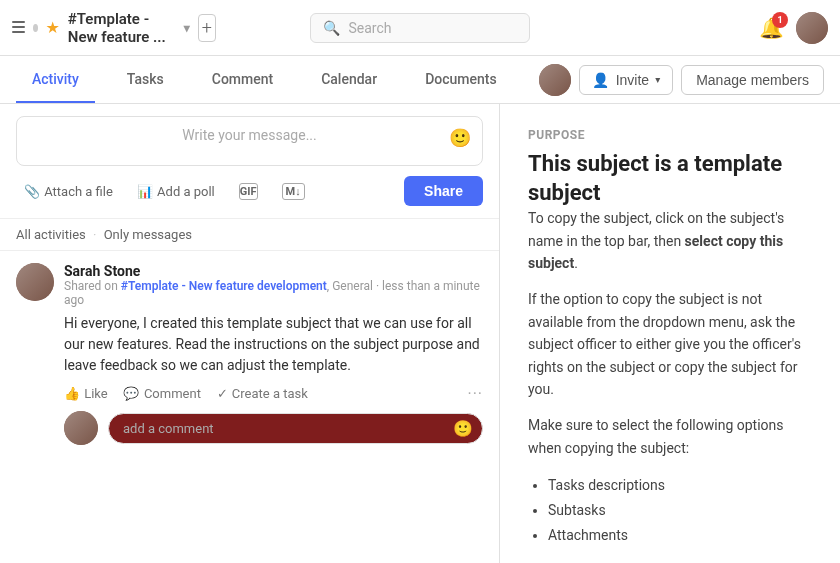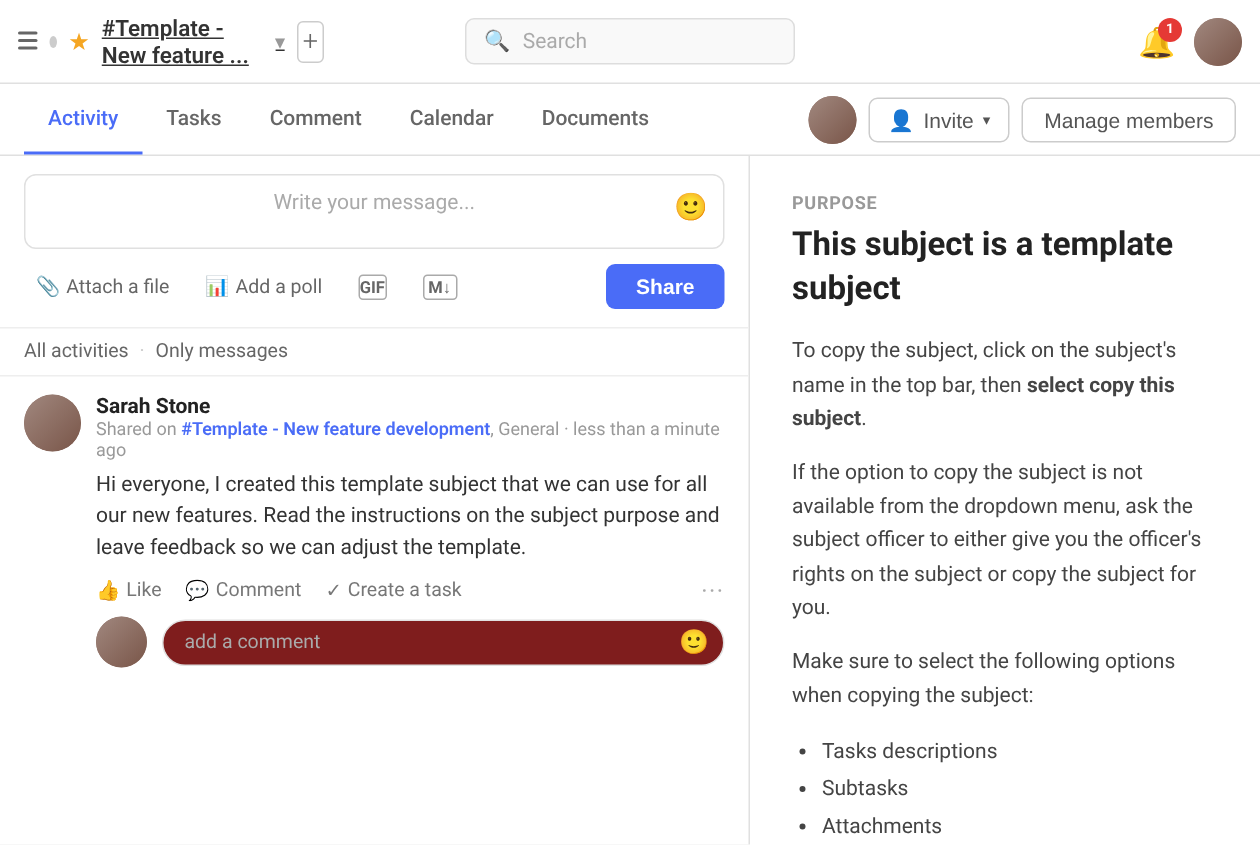--- a/index.html
+++ b/index.html
@@ -14,21 +14,21 @@
     .topbar-left { display: flex; align-items: center; gap: 8px; flex: 1; }
     .topbar-center { flex: 2; display: flex; justify-content: center; }
     .topbar-right { display: flex; align-items: center; gap: 12px; flex: 1; justify-content: flex-end; }
 
     .hamburger-icon { width: 20px; height: 14px; display: flex; flex-direction: column; gap: 3px; cursor: pointer; }
     .hamburger-icon span { display: block; height: 2px; background: #666; border-radius: 1px; }
 
     .dot-icon { width: 8px; height: 8px; background: #ccc; border-radius: 50%; }
 
     .breadcrumb-title {
-      font-size: 15px; font-weight: 600; color: #333; display: flex; align-items: center; gap: 6px; text-decoration: underline;
+      font-size: 15px; font-weight: 600; color: #333; display: flex; align-items: center; gap: 6px;
     }
     .star-icon { color: #f5a623; font-size: 16px; }
     .chevron-icon { color: #999; font-size: 12px; }
 
     .plus-btn {
       width: 28px; height: 28px; border: 1.5px solid #ccc; border-radius: 4px;
       display: flex; align-items: center; justify-content: center; cursor: pointer; color: #666;
       background: #fff;
     }
 
@@ -52,21 +52,21 @@
       display: flex; align-items: center; justify-content: center; overflow: hidden;
       cursor: pointer;
     }
 
     
     .subnav {
       display: flex; align-items: center; background: #fff;
       border-bottom: 1px solid #e0e0e0; padding: 0 16px;
       height: 48px;
     }
-    .subnav-tabs { display: flex; gap: 0; flex: 1; height: 100%; }
+    .subnav-tabs { display: flex; gap: 16px; flex: 1; height: 100%; }
     .subnav-tab {
       padding: 0 16px; display: flex; align-items: center; height: 100%;
       color: #666; font-size: 14px; cursor: pointer; border-bottom: 2px solid transparent;
       font-weight: 500; white-space: nowrap;
     }
     .subnav-tab.active { color: #4a6cf7; border-bottom: 2px solid #4a6cf7; }
 
     .subnav-right { display: flex; align-items: center; gap: 8px; }
     .member-avatar {
       width: 32px; height: 32px; border-radius: 50%; background: #8d6e63; cursor: pointer;
@@ -156,21 +156,21 @@
     }
     .comment-input-wrapper { flex: 1; position: relative; }
     .comment-placeholder { color: #aaa; }
     .comment-emoji { position: absolute; right: 10px; top: 50%; transform: translateY(-50%); color: #aaa; cursor: pointer; font-size: 16px; }
 
     
     .right-panel {
       flex: 1; background: #fff; padding: 24px 28px; overflow-y: auto;
     }
     .purpose-label { font-size: 12px; font-weight: 700; color: #999; text-transform: uppercase; letter-spacing: 0.5px; margin-bottom: 8px; }
-    .purpose-title { font-size: 22px; font-weight: 700; color: #222; margin-bottom: 16px; line-height: 1.3; }
+    .purpose-title { font-size: 22px; font-weight: 700; color: #222; line-height: 1.3; }
     .purpose-text { font-size: 14px; color: #444; line-height: 1.6; margin-bottom: 14px; }
     .purpose-text strong { font-weight: 700; }
     .purpose-list { list-style: disc; padding-left: 20px; margin-bottom: 14px; }
     .purpose-list li { font-size: 14px; color: #444; line-height: 1.8; }
 
     
     .face { width: 100%; height: 100%; border-radius: 50%; background: linear-gradient(135deg, #a1887f, #795548); }
   </style>
 </head>
 <body>

